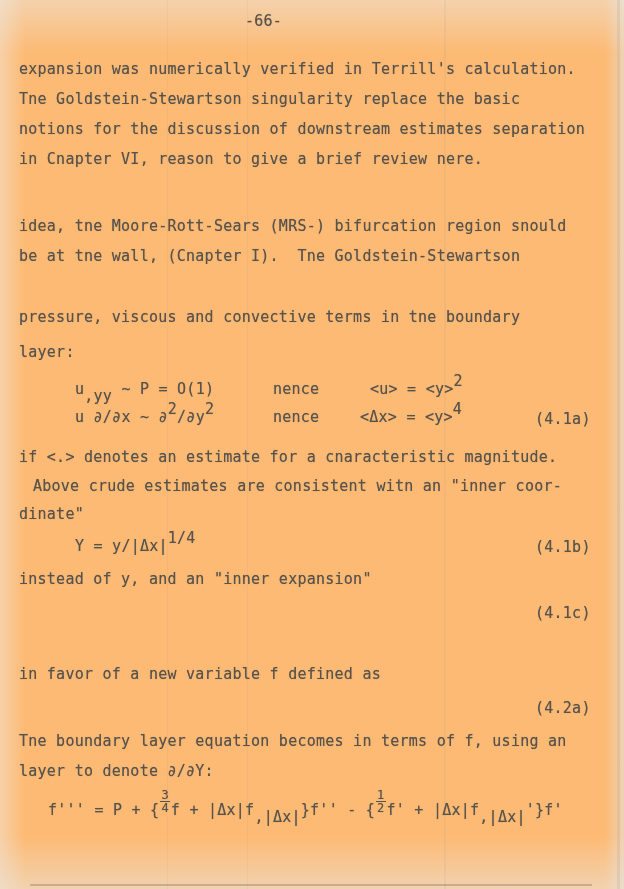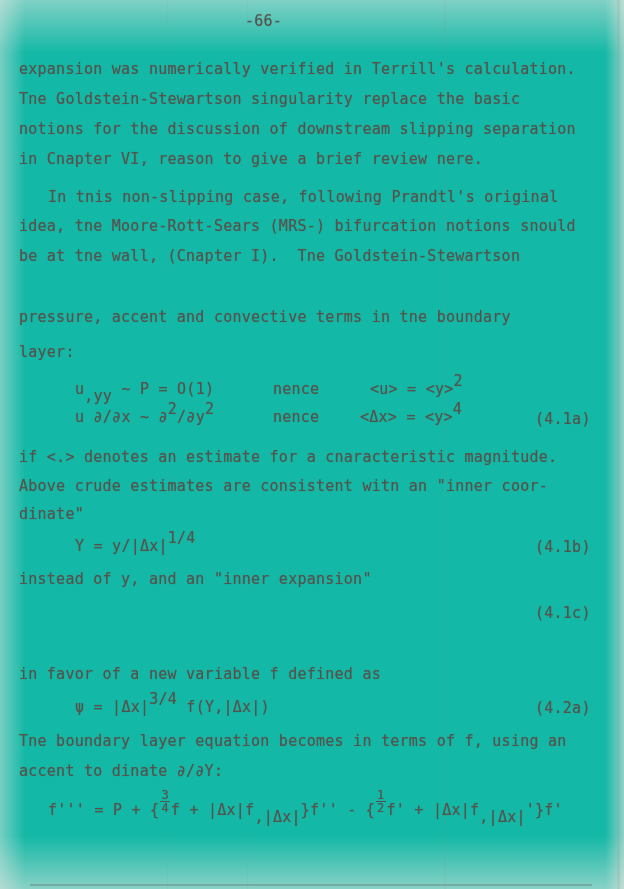--- a/index.html
+++ b/index.html
@@ -1,19 +1,19 @@
 <!DOCTYPE html>
 <html><head>
 <meta charset="utf-8">
 <style>
   html,body{margin:0;padding:0;background:#e9e8e4;}
   .page{
     position:relative;
     width:624px;height:889px;
-    background:#14b8a6;
+    background:#fdba74;
     overflow:hidden;
     font-family:"DejaVu Sans Mono", monospace;
   }
   .paper-tint{
     position:absolute;inset:0;
     background:
       linear-gradient(180deg, rgba(235,233,228,0.5) 0%, rgba(245,244,240,0) 6%, rgba(245,244,240,0) 94%, rgba(232,230,224,0.55) 100%),
       linear-gradient(90deg, rgba(238,236,231,0.45) 0%, rgba(245,244,240,0) 4%, rgba(245,244,240,0) 97%, rgba(229,227,221,0.6) 100%);
     pointer-events:none;
   }
@@ -48,53 +48,51 @@
   <div class="paper-tint"></div>
   <div class="streak" style="left:167px;width:1px"></div>
   <div class="streak" style="left:247px;width:1px"></div>
   <div class="streak" style="left:444px;width:2px"></div>
   <div class="streak" style="left:617px;width:3px;background:rgba(140,138,130,0.16)"></div>
 
   <div class="t" style="left:245px;top:12px">-66-</div>
 
   <div class="t" style="left:19px;top:60px">expansion was numerically verified in Terrill's calculation.</div>
   <div class="t" style="left:19px;top:90px">Tne Goldstein-Stewartson singularity replace the basic</div>
-  <div class="t" style="left:19px;top:120px">notions for the discussion of downstream slipping separation</div>
+  <div class="t" style="left:19px;top:120px">notions for the discussion of downstream estimates separation</div>
   <div class="t" style="left:19px;top:150px">in Cnapter VI, reason to give a brief review nere.</div>
 
-  <div class="t" style="left:48px;top:188px">In tnis non-slipping case, following Prandtl's original</div>
-  <div class="t" style="left:19px;top:217px">idea, tne Moore-Rott-Sears (MRS-) bifurcation notions snould</div>
+  <div class="t" style="left:19px;top:217px">idea, tne Moore-Rott-Sears (MRS-) bifurcation region snould</div>
   <div class="t" style="left:19px;top:247px">be at tne wall, (Cnapter I).  Tne Goldstein-Stewartson</div>
-  <div class="t" style="left:19px;top:308px">pressure, accent and convective terms in tne boundary</div>
+  <div class="t" style="left:19px;top:308px">pressure, viscous and convective terms in tne boundary</div>
   <div class="t" style="left:19px;top:343px">layer:</div>
 
   <div class="t" style="left:75px;top:380px"><span>u</span><span class="sub">,yy</span><span> ~ P = O(1)</span></div>
   <div class="t" style="left:273px;top:380px">nence</div>
   <div class="t" style="left:370px;top:380px"><span>&lt;u&gt; = &lt;y&gt;</span><span class="sup">2</span></div>
 
   <div class="t" style="left:75px;top:408px"><span>u ∂/∂x ~ ∂</span><span class="sup">2</span><span>/∂y</span><span class="sup">2</span></div>
   <div class="t" style="left:273px;top:408px">nence</div>
   <div class="t" style="left:360px;top:408px"><span>&lt;Δx&gt; = &lt;y&gt;</span><span class="sup">4</span></div>
   <div class="t" style="left:535px;top:410px">(4.1a)</div>
 
   <div class="t" style="left:19px;top:448px">if &lt;.&gt; denotes an estimate for a cnaracteristic magnitude.</div>
-  <div class="t" style="left:19px;top:477px">Above crude estimates are consistent witn an "inner coor-</div>
+  <div class="t" style="left:33px;top:477px">Above crude estimates are consistent witn an "inner coor-</div>
   <div class="t" style="left:19px;top:505px">dinate"</div>
 
   <div class="t" style="left:75px;top:537px"><span>Y = y/|Δx|</span><span class="sup">1/4</span></div>
   <div class="t" style="left:535px;top:538px">(4.1b)</div>
 
   <div class="t" style="left:19px;top:570px">instead of y, and an "inner expansion"</div>
 
   <div class="t" style="left:535px;top:604px">(4.1c)</div>
 
   <div class="t" style="left:19px;top:665px">in favor of a new variable f defined as</div>
 
-  <div class="t" style="left:75px;top:698px"><span>ψ = |Δx|</span><span class="sup">3/4</span><span> f(Y,|Δx|)</span></div>
   <div class="t" style="left:535px;top:699px">(4.2a)</div>
 
   <div class="t" style="left:19px;top:732px">Tne boundary layer equation becomes in terms of f, using an</div>
-  <div class="t" style="left:19px;top:762px">accent to dinate ∂/∂Y:</div>
+  <div class="t" style="left:19px;top:762px">layer to denote ∂/∂Y:</div>
 
   <div class="t" style="left:48px;top:795px"><span>f''' = P + {</span><span class="frac"><span class="fn">3</span><span class="fd">4</span></span><span>f + |Δx|f</span><span class="sub">,|Δx|</span><span>}f'' - {</span><span class="frac"><span class="fn">1</span><span class="fd">2</span></span><span>f' + |Δx|f</span><span class="sub">,|Δx|</span><span>'}f'</span></div>
 
   <div class="bottom-smudge"></div>
 </div>
 
 </body></html>

